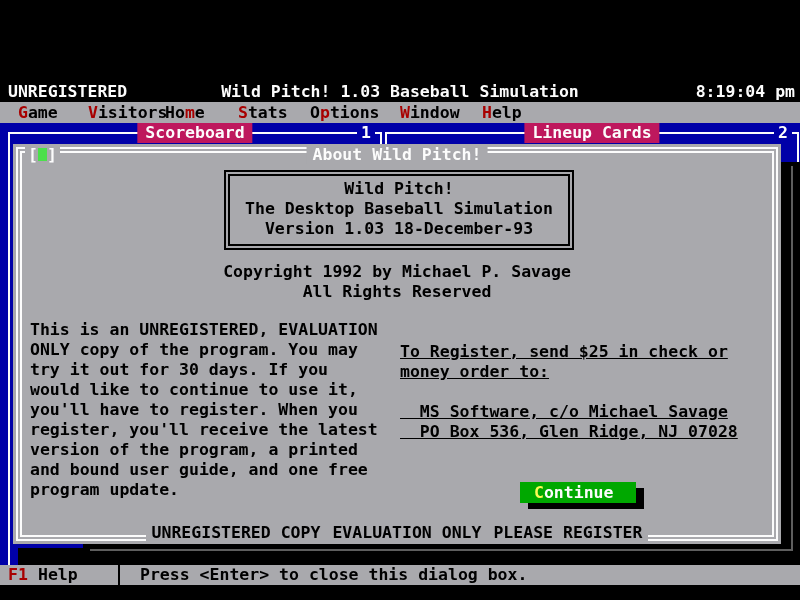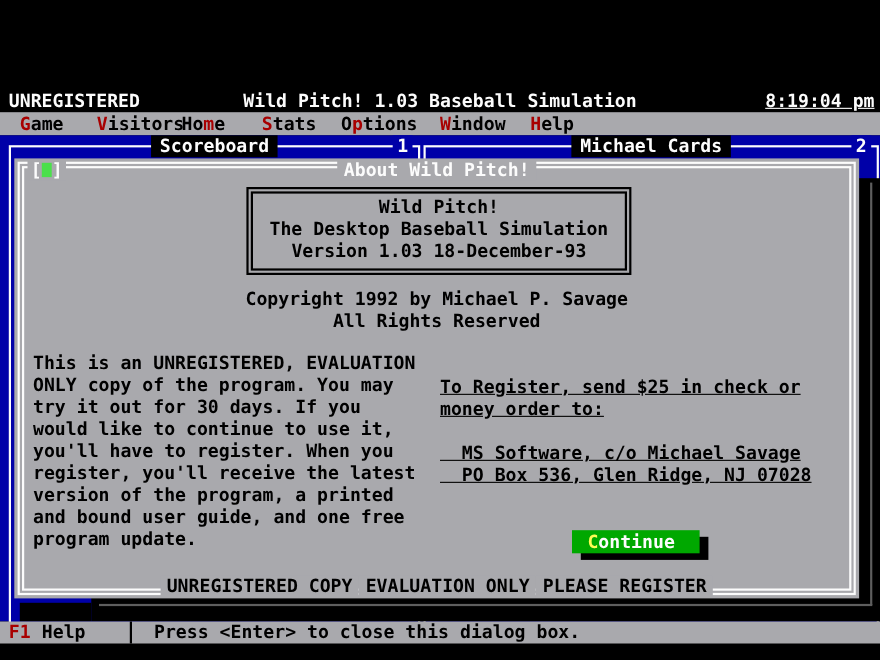--- a/index.html
+++ b/index.html
@@ -6,31 +6,31 @@
   .screen {
     position:relative; width:800px; height:600px; background:#000;
     font-family:"DejaVu Sans Mono", monospace; font-weight:bold;
     font-size:16.5px; line-height:20px; overflow:hidden; cursor:default;margin-top:34px;
     -webkit-font-smoothing:none;
   }
   
   .topbar { position:absolute; left:0; top:48px; width:800px; height:20px; background:#000; color:#fcfcfc; }
   .topbar .tb-left  { position:absolute; left:8px; top:0; }
   .topbar .tb-title { position:absolute; left:50%; top:0; transform:translateX(-50%); white-space:nowrap; }
-  .topbar .tb-clock { position:absolute; right:5px; top:0;text-decoration:underline; }
+  .topbar .tb-clock { position:absolute; right:5px; top:0; }
   
   .menubar { position:absolute; left:0; top:68px; width:800px; height:21px; background:#a9a9ad; color:#000; line-height:21px; }
   .menu-item { position:absolute; top:0; white-space:pre; }
   .menu-item .hot { color:#a80000; }
   
   .desktop { position:absolute; left:0; top:89px; width:800px; height:442px; background:#0000a8; }
   .win { position:absolute; background:#0000a8; border:2px solid #fcfcfc; }
   .win-scoreboard { left:8px;   top:9px; width:370px; height:433px; }
   .win-lineup     { left:385px; top:9px; width:410px; height:433px; }
-  .win-title { position:absolute; top:-11px; left:50%; transform:translateX(-50%); background:#000000; color:#fcfcfc; padding:0 8px; white-space:nowrap; }
+  .win-title { position:absolute; top:-11px; left:50%; transform:translateX(-50%); background:#be185d; color:#fcfcfc; padding:0 8px; white-space:nowrap; }
   .win-num   { position:absolute; top:-11px; right:5px; background:#0000a8; color:#fcfcfc; padding:0 4px; }
   
   .dlg-shadow { position:absolute; left:83px; top:128px; width:717px; height:403px; background:#000; }
   .shadow-strip { position:absolute; left:18px; top:514px; width:65px; height:17px; background:#000; }
   .remnant-v { position:absolute; left:791px; top:132px; width:2px; height:384px; background:#5e5e5e; }
   .remnant-h { position:absolute; left:90px; top:515px; width:703px; height:2px; background:#5e5e5e; }
   
   .dialog { position:absolute; left:13px; top:110px; width:768px; height:400px; background:#a9a9ad; color:#000; }
   .frame-outer { position:absolute; left:3px; right:3px; top:3px; bottom:3px; border:2px solid #fcfcfc; pointer-events:none; }
   .frame-inner { position:absolute; left:7px; right:7px; top:7px; bottom:7px; border:2px solid #fcfcfc; pointer-events:none; }
@@ -77,21 +77,21 @@
     <span class="menu-item" style="left:400px"><span></span><span class="hot">W</span><span>indow</span></span>
     <span class="menu-item" style="left:482px"><span></span><span class="hot">H</span><span>elp</span></span>
   </div>
 
   <div class="desktop">
     <div class="win win-scoreboard">
       <span class="win-title">Scoreboard</span>
       <span class="win-num">1</span>
     </div>
     <div class="win win-lineup">
-      <span class="win-title">Michael Cards</span>
+      <span class="win-title">Lineup Cards</span>
       <span class="win-num">2</span>
     </div>
   </div>
 
   <div class="dlg-shadow"></div>
   <div class="shadow-strip"></div>
   <div class="remnant-v"></div>
   <div class="remnant-h"></div>
 
   <div class="dialog">

